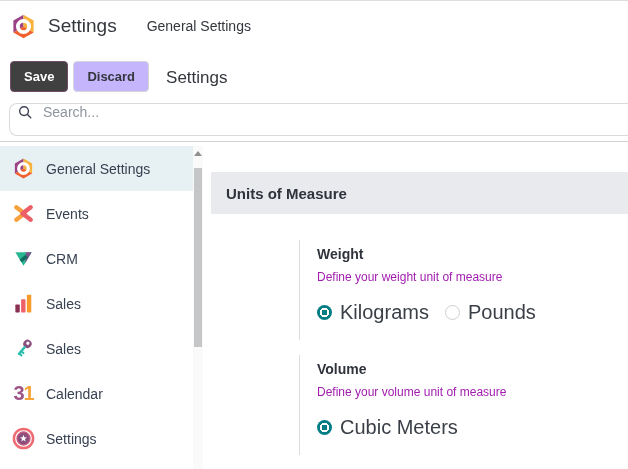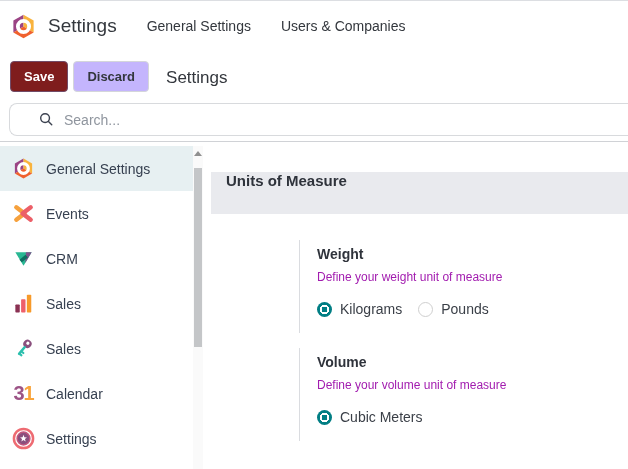--- a/index.html
+++ b/index.html
@@ -9,72 +9,71 @@
 
   
   .topbar { height:50px; display:flex; align-items:center; padding-left:10px; background:#fff; flex:0 0 auto; }
   .logo { width:27px; height:27px; display:inline-block; }
   .app-title { font-size:19px; font-weight:500; color:#33373D; margin-left:11px; cursor:pointer; }
   .menu-item { font-size:14px; color:#33373D; margin-left:30px; cursor:pointer; }
 
   
   .control-panel { height:42px; padding:10px 0 0 10px; display:flex; align-items:flex-start; flex:0 0 auto; }
   .btn { height:31px; padding:0 13px; font-family:inherit; font-size:13px; font-weight:bold; border-radius:4px; cursor:pointer; }
-  .btn-save { background:#7f1d1d; color:#fff; border:1px solid #714B67; }
+  .btn-save { background:#404040; color:#fff; border:1px solid #714B67; }
   .btn-discard { background:#c4b5fd; color:#33373D; border:1px solid #D4D6DA; margin-left:5px; }
   .breadcrumb { font-size:17px; color:#33373D; margin-left:17px; align-self:center; padding-top:2px; }
 
   
   .search-row { height:49px; padding:10px 0 5px 9px; border-bottom:1px solid #D0D2D6; flex:0 0 auto; }
-  .search-box { height:33px; border:1px solid #D8DADD; border-right:none; border-radius:8px 0 0 8px; display:flex; align-items:center; padding-left:28px; cursor:text; background:#fff; }
+  .search-box { height:33px; border:1px solid #D8DADD; border-right:none; border-radius:8px 0 0 8px; display:flex; align-items:flex-start; padding-left:7px; cursor:text; background:#fff; }
   .search-placeholder { color:#8F959E; font-size:14px; margin-left:9px; }
 
   
   .body-area { flex:1; display:flex; min-height:0; }
   .sidebar { width:204px; background:#fff; padding-top:4px; position:relative; flex:0 0 auto; }
   .side-item { height:45px; display:flex; align-items:center; padding-left:12px; cursor:pointer; width:193px; }
   .side-item.active { background:#E7F0F2; }
   .side-icon { width:23px; height:23px; display:flex; align-items:center; justify-content:center; flex:0 0 auto; }
   .side-label { margin-left:11px; font-size:14px; color:#374151; white-space:nowrap; }
   .cal-icon { font-weight:bold; font-size:20px; letter-spacing:-1px; line-height:23px; }
 
   .scrollbar { position:absolute; top:4px; right:1px; bottom:0; width:10px; background:#FAFAFA; }
   .sb-arrow { width:0; height:0; border-left:4px solid transparent; border-right:4px solid transparent; border-bottom:5px solid #909090; margin:5px auto 0; }
   .sb-thumb { position:absolute; top:22px; left:1px; width:8px; height:179px; background:#C4C6C8; cursor:grab; }
 
   .content { flex:1; padding:30px 0 0 7px; min-width:0; }
-  .section-header { height:42px; background:#E9EAEE; display:flex; padding-left:15px; }
+  .section-header { height:42px; background:#E9EAEE; display:flex; align-items:center; padding-left:15px; }
   .section-title { font-size:15px; font-weight:bold; color:#2F333B; }
   .settings-col { margin-left:88px; margin-top:26px; }
   .setting-block { border-left:1px solid #DADCE0; padding:6px 0 16px 17px; margin-bottom:15px; }
   .setting-title { font-size:14px; font-weight:bold; color:#2F333B; }
   .setting-desc { font-size:12px; color:#a21caf; margin-top:8px; }
   .radio-row { display:flex; align-items:center; margin-top:17px; }
   .radio-opt { display:flex; align-items:center; cursor:pointer; margin-right:16px; }
   .radio { width:15px; height:15px; border-radius:50%; border:1px solid #CFCFCF; background:#fff; flex:0 0 auto; }
   .radio.checked { border:none; background:radial-gradient(circle at 50% 50%, #017E84 0 2.9px, #FFFFFF 3px 4.7px, #017E84 4.8px 100%); }
-  .radio-label { margin-left:8px; color:#3A3F47; font-size:14px; }
+  .radio-label { margin-left:8px; color:#3A3F47; font-size:20px; }
 </style>
 </head>
 <body>
 
 <div class="app">
 
   <header class="topbar">
     <span class="logo">
       <svg viewBox="0 0 24 24" width="27" height="27">
         <path d="M12 12 L3 17.25 L3 6.75 L12 1.5 Z" fill="#9B4485"></path>
         <path d="M12 12 L12 1.5 L21 6.75 L21 17.25 Z" fill="#F9B33D"></path>
         <path d="M12 12 L21 17.25 L12 22.5 L3 17.25 Z" fill="#F0612E"></path>
         <circle cx="12" cy="12" r="5" fill="none" stroke="#FFFFFF" stroke-width="3.4"></circle>
       </svg>
     </span>
     <span class="app-title">Settings</span>
     <span class="menu-item">General Settings</span>
-    <span class="menu-item">Users &amp; Companies</span>
   </header>
 
   <div class="control-panel">
     <button class="btn btn-save">Save</button>
     <button class="btn btn-discard">Discard</button>
     <span class="breadcrumb">Settings</span>
   </div>
 
   <div class="search-row">
     <div class="search-box">

